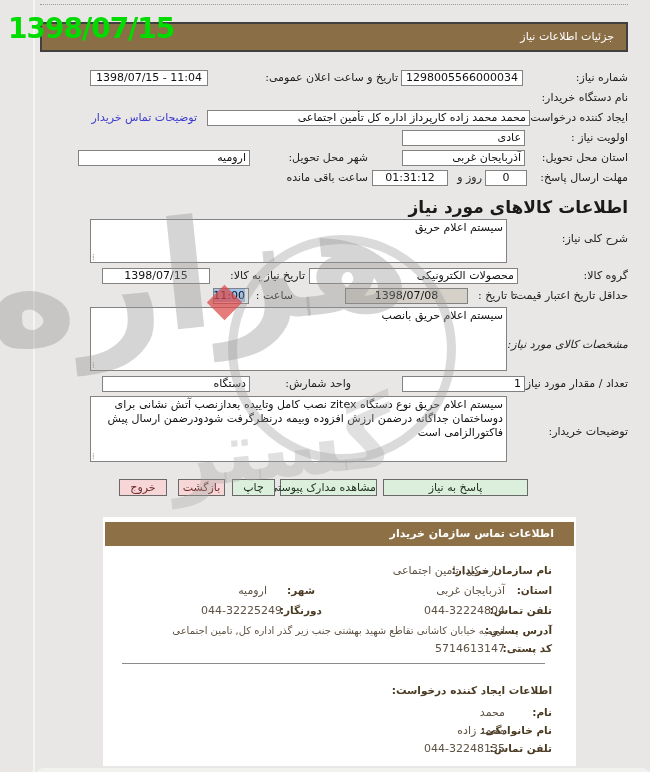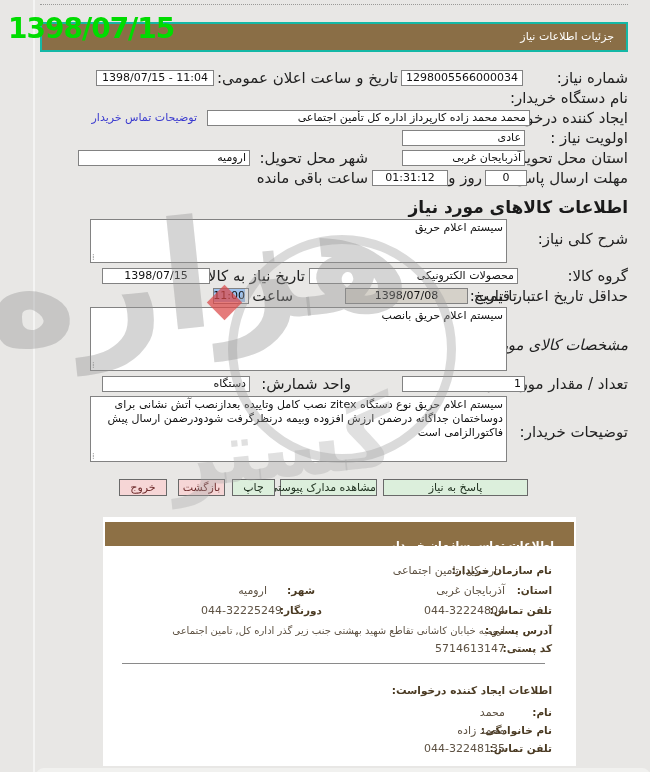--- a/index.html
+++ b/index.html
@@ -2,41 +2,41 @@
 <html lang="fa"><head>
 <meta charset="utf-8">
 <style>
   html,body{margin:0;padding:0;}
   body{font-family:"DejaVu Sans",sans-serif;}
   #page{position:relative;width:650px;height:772px;background:#e8e7e5;overflow:hidden;direction:rtl;}
   .abs{position:absolute;box-sizing:border-box;}
   
   #left-rule{left:33px;top:0;width:2px;height:772px;background:#f4f4f3;}
   #top-dotted{left:40px;top:4px;width:588px;border-top:1px dotted #9a9a98;}
-  #title-bar{left:40px;top:22px;width:588px;height:30px;background:#8a6e46;border:2px solid #14b8a6;}
+  #title-bar{left:40px;top:22px;width:588px;height:30px;background:#8a6e46;border:2px solid #404040;}
   #title-bar .t{position:absolute;right:12px;top:0;line-height:26px;color:#fff;font-size:11px;}
   #bottom-edge{left:36px;top:768px;width:614px;height:8px;background:#f1f1ef;border-radius:10px 10px 0 0;}
   
-  .lbl{font-size:15px;color:#222;line-height:16px;white-space:nowrap;text-align:center;}
+  .lbl{font-size:11px;color:#222;line-height:16px;white-space:nowrap;text-align:center;}
   .box{background:#fff;border:1px solid #828282;height:16px;font-size:11px;line-height:14px;padding:0 3px;color:#111;overflow:hidden;white-space:nowrap;}
   .box.center{text-align:center;}
   .box.gray{background:#d5d1c9;}
   .ta{background:#fff;border:1px solid #828282;font-size:11px;line-height:14px;padding:1px 3px;color:#111;}
   .grip{position:absolute;left:1px;bottom:0;font-size:8px;color:#9a9a9a;line-height:8px;}
   .link{font-size:11px;color:#3a3acf;line-height:16px;white-space:nowrap;cursor:pointer;}
   .sec-title{font-size:17px;font-weight:bold;color:#1a1a1a;line-height:16px;white-space:nowrap;}
   .btn{border:1px solid #696969;height:17px;font-size:11px;line-height:15px;text-align:center;cursor:pointer;white-space:nowrap;}
   .btn.green{background:#dcefdc;color:#223322;text-align:center;}
-  .btn.pink{background:#f6d6d6;color:#6e2b2b;font-family:Liberation Serif, serif;}
+  .btn.pink{background:#f6d6d6;color:#6e2b2b;}
   .sel{background:#9ec3ef;}
   .ltr{direction:ltr;unicode-bidi:embed;}
   
   #card{left:103px;top:517px;width:473px;height:249px;background:#fff;}
   #card-bar{left:2px;top:5px;right:2px;height:24px;background:#8d7045;position:absolute;}
-  #card-bar .t{position:absolute;right:20px;top:0;line-height:24px;color:#fff;font-size:11px;font-weight:bold;margin-top:12px;}
+  #card-bar .t{position:absolute;right:20px;top:0;line-height:24px;color:#fff;font-size:11px;font-weight:bold;}
   .card-lbl{font-size:10.5px;font-weight:bold;color:#4a3a22;line-height:15px;white-space:nowrap;}
   .card-val{font-size:11px;color:#5d5142;line-height:15px;white-space:nowrap;}
   #card-divider{left:19px;top:146px;width:423px;border-top:1px solid #8a8a8a;position:absolute;}
   
   #watermark{left:0;top:190px;width:650px;height:420px;pointer-events:none;z-index:30;}
   #wm-circle{position:absolute;left:228px;top:45px;width:210px;height:210px;border:9px solid rgba(158,158,158,.38);border-radius:50%;}
   #wm-main{position:absolute;left:-15px;top:10px;font-size:150px;font-weight:bold;color:rgba(150,150,150,.40);transform:rotate(-6deg);line-height:1;}
   #wm-sub{position:absolute;left:170px;top:215px;font-size:85px;font-weight:bold;color:rgba(165,165,165,.35);transform:rotate(-6deg);line-height:1;}
   #wm-diamond{position:absolute;left:212px;top:100px;width:25px;height:25px;background:rgba(219,72,72,.72);transform:rotate(45deg);}
   
@@ -50,21 +50,21 @@
   <div id="left-rule" class="abs"></div>
   <div id="top-dotted" class="abs"></div>
 
   <div id="title-bar" class="abs">
     <span class="t">جزئیات اطلاعات نیاز</span>
   </div>
 
   <span class="abs lbl" style="right:22px;top:70px;">شماره نیاز:</span>
   <div class="abs box center ltr" style="left:401px;top:70px;width:122px;">1298005566000034</div>
   <span class="abs lbl" style="right:252px;top:70px;">تاریخ و ساعت اعلان عمومی:</span>
-  <div class="abs box center ltr" style="left:96px;top:70px;width:118px;">1398/07/15 - 11:04</div>
+  <div class="abs box center ltr" style="left:90px;top:70px;width:118px;">1398/07/15 - 11:04</div>
 
   <span class="abs lbl" style="right:22px;top:90px;">نام دستگاه خریدار:</span>
 
   <span class="abs lbl" style="right:22px;top:110px;">ایجاد کننده درخواست:</span>
   <div class="abs box" style="left:207px;top:110px;width:323px;">محمد محمد زاده  کارپرداز اداره کل تأمین اجتماعی</div>
   <span class="abs link" style="right:453px;top:110px;">توضیحات تماس خریدار</span>
 
   <span class="abs lbl" style="right:22px;top:130px;">اولویت نیاز :</span>
   <div class="abs box" style="left:402px;top:130px;width:123px;">عادی</div>
 

